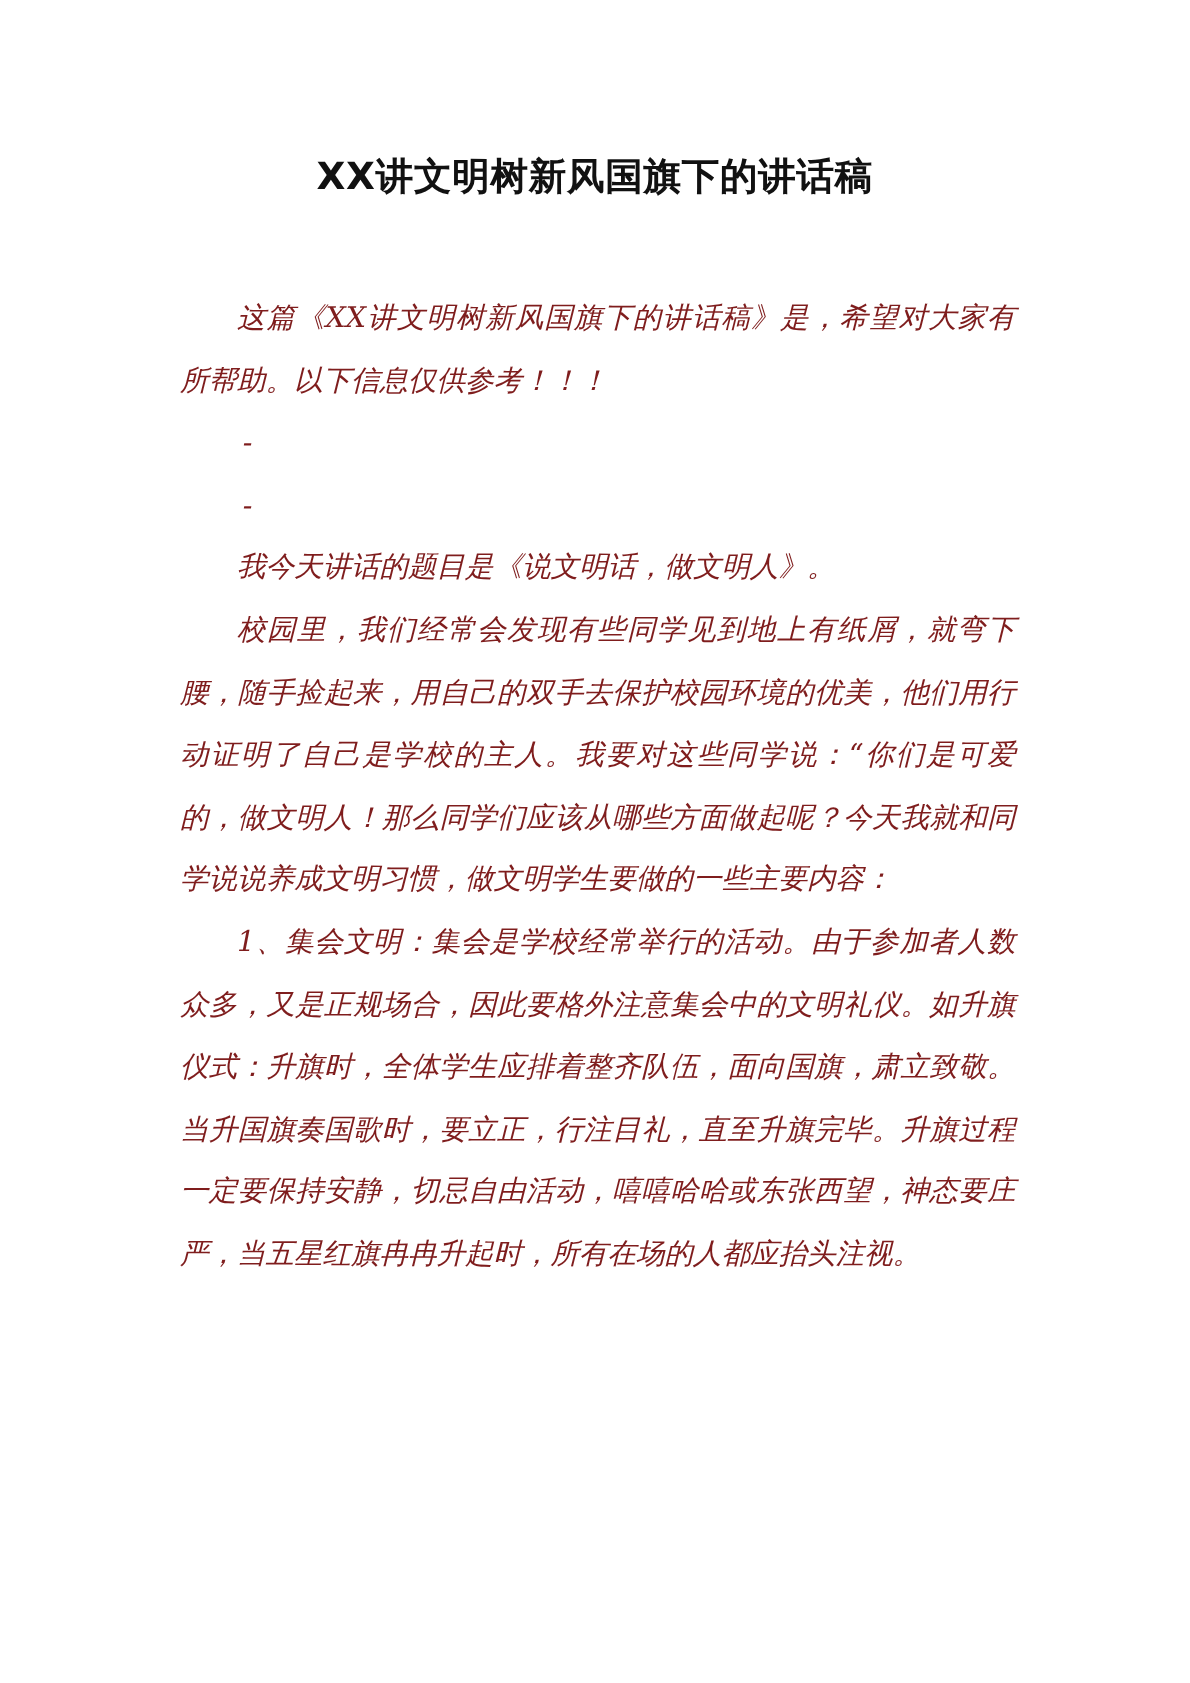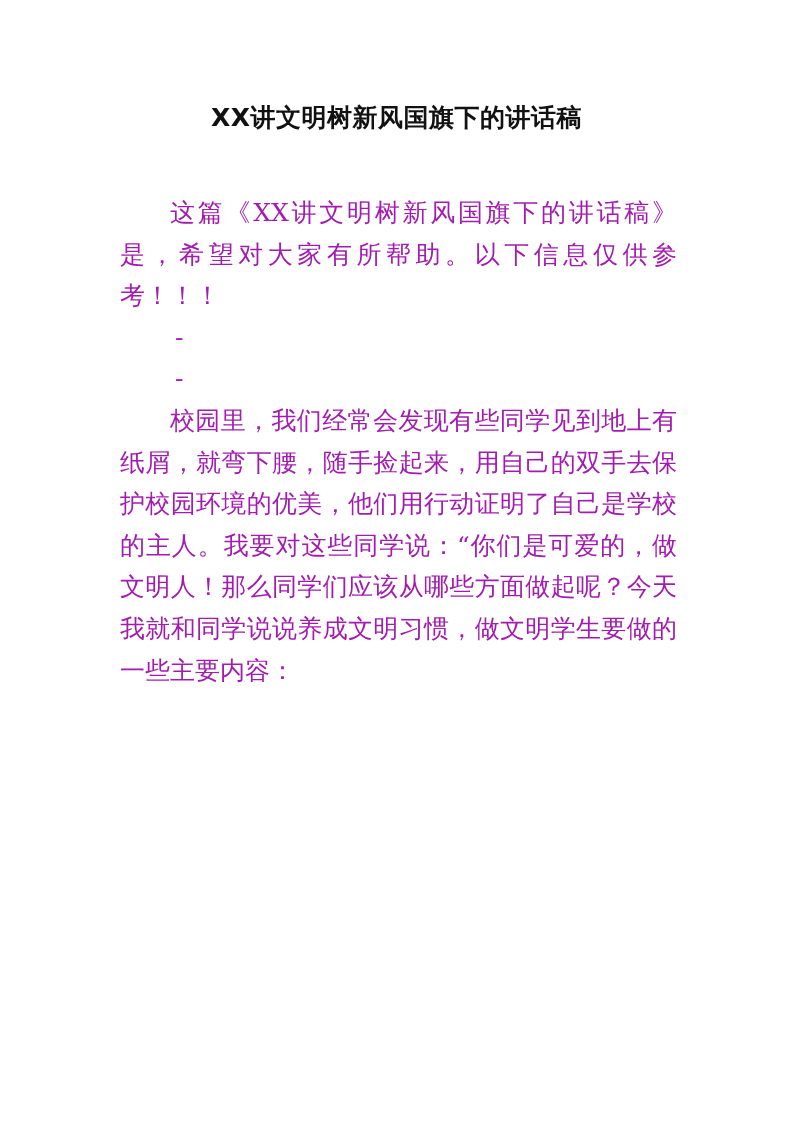--- a/index.html
+++ b/index.html
@@ -8,30 +8,32 @@
     position: absolute; left: 0; top: 0; width: 793px; height: 1098px; background: #fff;
   }
   .title {
     position: absolute; top: 98px; left: 0; width: 793px; text-align: center;
     font-family: "DejaVu Sans", "Liberation Sans", sans-serif;
     font-weight: bold; font-size: 25px; color: #111; letter-spacing: 0.5px; line-height: 40px;
   }
   .body-text {
     position: absolute; top: 192px; left: 120px; width: 557px;
     font-family: "DejaVu Serif", "Liberation Serif", serif;
-    font-size: 25px; color: #a21caf; line-height: 41.6px;
-    text-align: justify; text-justify: inter-character;
+    font-size: 19px; color: #7f1d1d; line-height: 41.6px;
+    text-align: justify; text-justify: inter-character; font-style: italic;
   }
   .body-text p { margin: 0; text-indent: 2em; }
   .body-text p.dash { text-indent: 2.2em; }
 </style>
 </head>
 <body>
 
 <div class="page">
   <div class="title">XX讲文明树新风国旗下的讲话稿</div>
   <div class="body-text">
     <p>这篇《XX讲文明树新风国旗下的讲话稿》是，希望对大家有所帮助。以下信息仅供参考！！！</p>
     <p class="dash">-</p>
     <p class="dash">-</p>
+    <p>我今天讲话的题目是《说文明话，做文明人》。</p>
     <p>校园里，我们经常会发现有些同学见到地上有纸屑，就弯下腰，随手捡起来，用自己的双手去保护校园环境的优美，他们用行动证明了自己是学校的主人。我要对这些同学说：“你们是可爱的，做文明人！那么同学们应该从哪些方面做起呢？今天我就和同学说说养成文明习惯，做文明学生要做的一些主要内容：</p>
+    <p>1、集会文明：集会是学校经常举行的活动。由于参加者人数众多，又是正规场合，因此要格外注意集会中的文明礼仪。如升旗仪式：升旗时，全体学生应排着整齐队伍，面向国旗，肃立致敬。当升国旗奏国歌时，要立正，行注目礼，直至升旗完毕。升旗过程一定要保持安静，切忌自由活动，嘻嘻哈哈或东张西望，神态要庄严，当五星红旗冉冉升起时，所有在场的人都应抬头注视。</p>
   </div>
 </div>
 
 </body></html>

